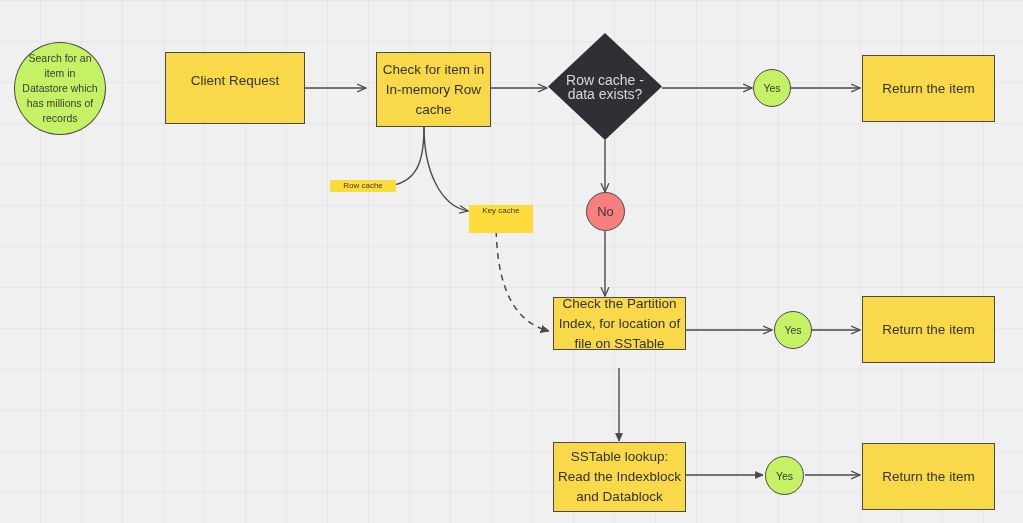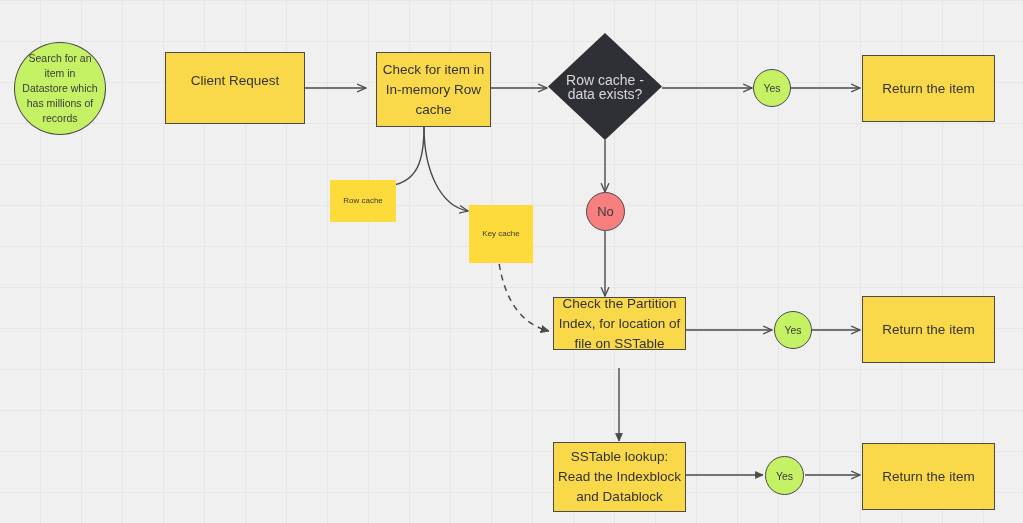--- a/index.html
+++ b/index.html
@@ -89,24 +89,23 @@
     line-height: 14px;
     text-align: center;
   }
   .tag {
     position: absolute;
     background: #fddb3a;
     color: #3a3a3a;
     font-size: 8px;
     line-height: 12px;
     display: flex;
-    align-items: center;
     justify-content: center;
     white-space: nowrap;
-    padding: 15px 5px;
+    padding: 0 5px;
   }
 </style>
 </head>
 <body>
 
 <div id="canvas">
 
   <svg class="edges" viewBox="0 0 1023 523">
     <defs>
       <marker id="arrow" viewBox="0 0 10 10" refX="9" refY="5" markerWidth="7" markerHeight="7" orient="auto-start-reverse">

